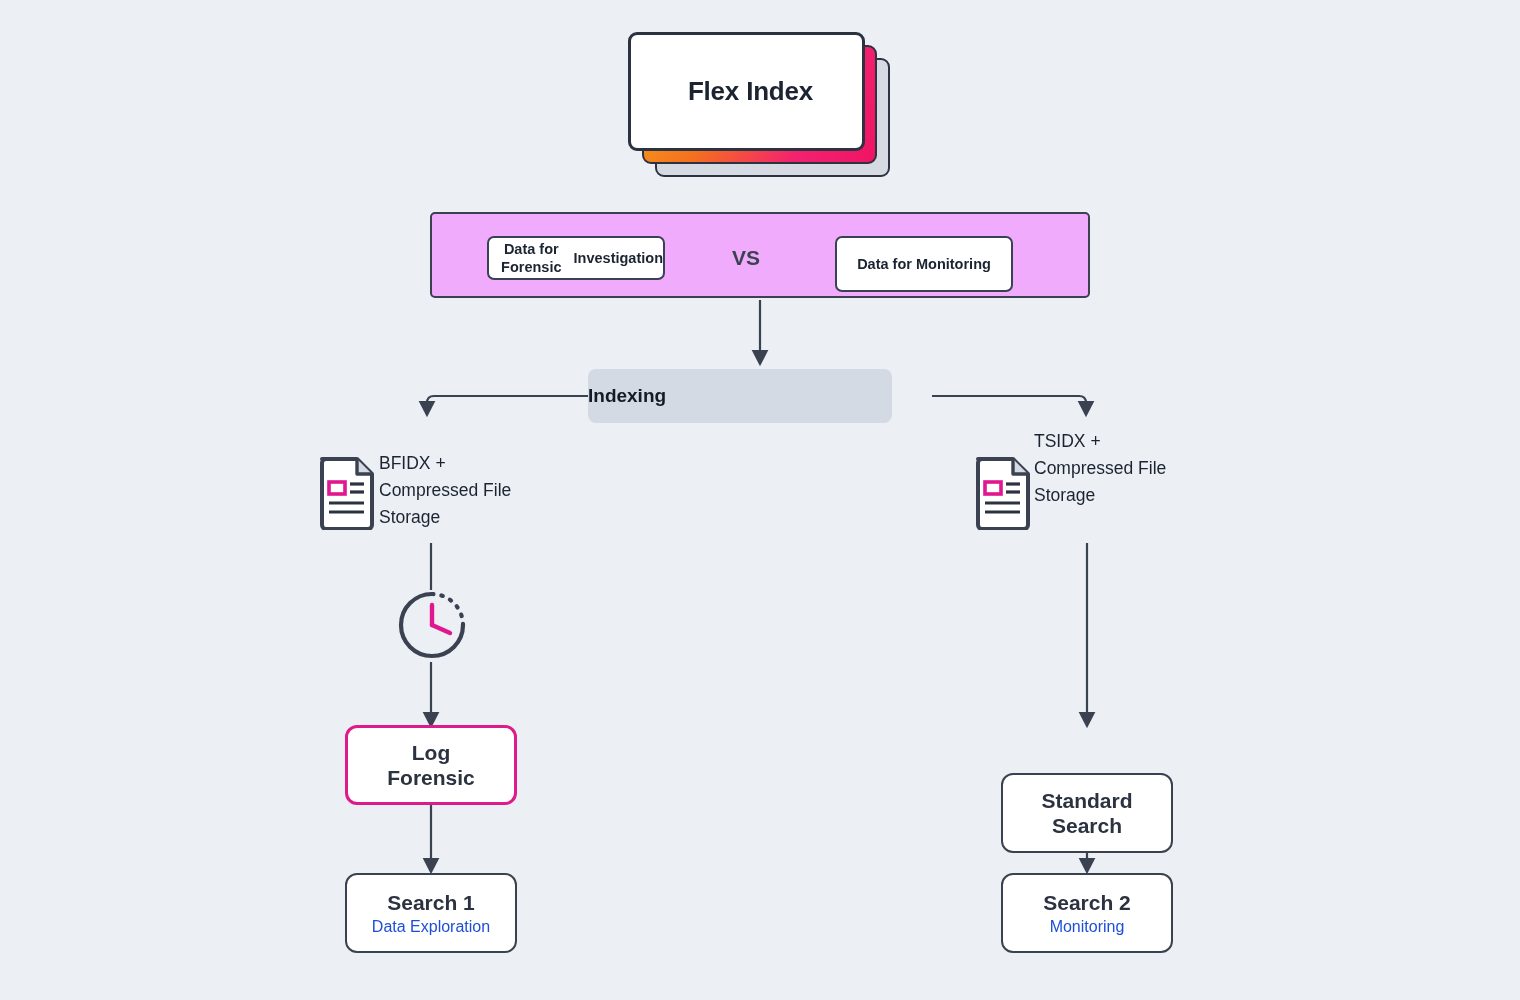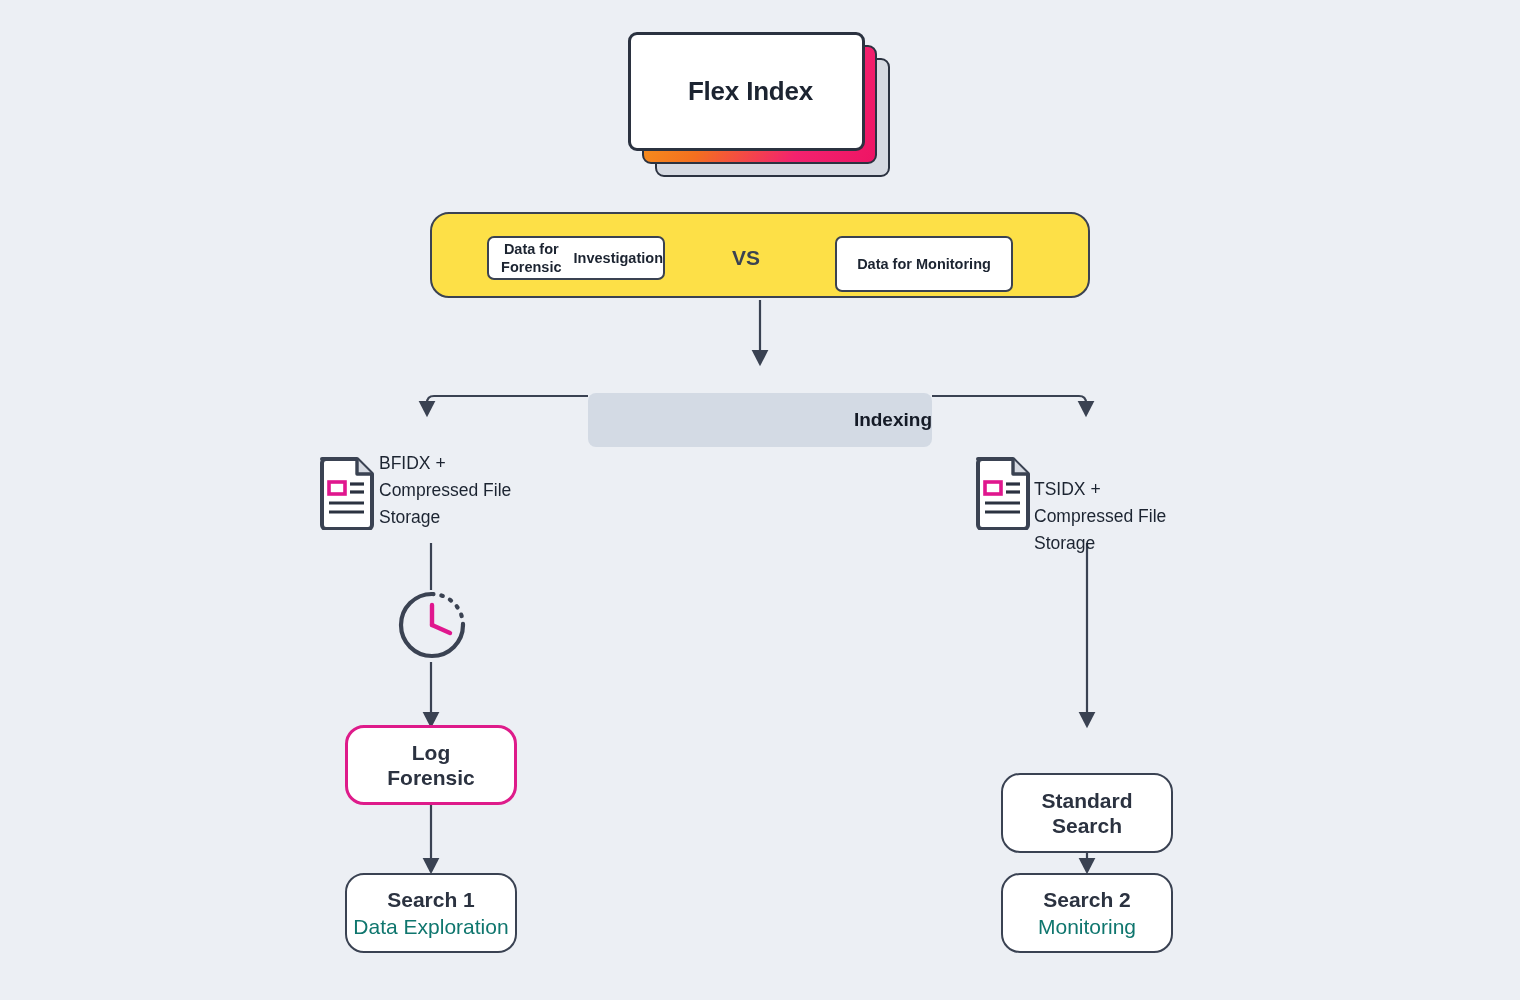--- a/index.html
+++ b/index.html
@@ -57,23 +57,23 @@
     font-weight: bold;
     color: #1c2431;
     letter-spacing: -0.2px;
   }
 
   
   .vs-band {
     position: absolute;
     left: 430px; top: 212px;
     width: 660px; height: 86px;
-    background: #fde047;
+    background: #f0abfc;
     border: 2px solid #3a4252;
-    border-radius: 19px;
+    border-radius: 5px;
     box-sizing: border-box;
   }
   .vs-chip {
     position: absolute;
     background: #ffffff;
     border: 2px solid #3a4252;
     border-radius: 7px;
     box-sizing: border-box;
     display: flex;
     align-items: center;
@@ -93,57 +93,56 @@
     text-align: left;
     font-size: 21px;
     font-weight: bold;
     color: #3a4252;
   }
 
   
   .indexing-box {
     position: absolute;
     left: 588px; top: 369px;
-    width: 344px; height: 54px;
+    width: 304px; height: 54px;
     background: #d3dae4;
     border-radius: 8px;
     display: flex;
     align-items: center;
-    justify-content: flex-end;
-    margin-top: 24px;
+    justify-content: flex-start;
   }
   .indexing-label {
     font-size: 19px;
     font-weight: bold;
     color: #141a26;
   }
 
   
   .node-box {
     position: absolute;
     background: #ffffff;
-    border-radius: 19px;
+    border-radius: 12px;
     box-sizing: border-box;
     display: flex;
     flex-direction: column;
     align-items: center;
     justify-content: center;
     text-align: center;
   }
   .node-dark  { border: 2.5px solid #3a4252; }
   .node-pink  { border: 3px solid #de1b8a; }
   .node-title {
     font-size: 21px;
     font-weight: bold;
     color: #2b3240;
     line-height: 1.2;
   }
   .node-sub {
-    font-size: 21px;
-    color: #0f766e;
+    font-size: 16px;
+    color: #1d4ed8;
     margin-top: 3px;
   }
 
   
   .branch-caption {
     position: absolute;
     font-size: 17.5px;
     color: #1c2431;
     line-height: 1.55;
   }
@@ -249,21 +248,21 @@
       <path d="M5,5 h35 l15,15 v51 a4,4 0 0 1 -4,4 h-42 a4,4 0 0 1 -4,-4 v-62 a4,4 0 0 1 4,-4 z" fill="#ffffff" stroke="#3a4252" stroke-width="4" stroke-linejoin="round"></path>
       <path d="M40,5 v15 h15" fill="#d6dae2" stroke="#3a4252" stroke-width="3.4" stroke-linejoin="round"></path>
       <rect x="12" y="28" width="16" height="12" fill="none" stroke="#e0178e" stroke-width="3.6"></rect>
       <line x1="33" y1="30" x2="47" y2="30" stroke="#2b3240" stroke-width="3.2"></line>
       <line x1="33" y1="38" x2="47" y2="38" stroke="#2b3240" stroke-width="3.2"></line>
       <line x1="12" y1="49" x2="47" y2="49" stroke="#2b3240" stroke-width="3.2"></line>
       <line x1="12" y1="58" x2="47" y2="58" stroke="#2b3240" stroke-width="3.2"></line>
     </svg>
   </div>
 
-  <div class="branch-caption" style="left:1034px; top:476px; width:176px;">
+  <div class="branch-caption" style="left:1034px; top:428px; width:176px;">
     <div>TSIDX +</div>
     <div>Compressed File</div>
     <div>Storage</div>
   </div>
 
   <div class="node-box node-dark" style="left:1001px; top:725px; width:172px; height:80px;margin-top:48px;">
     <span class="node-title">Standard</span>
     <span class="node-title">Search</span>
   </div>
 

